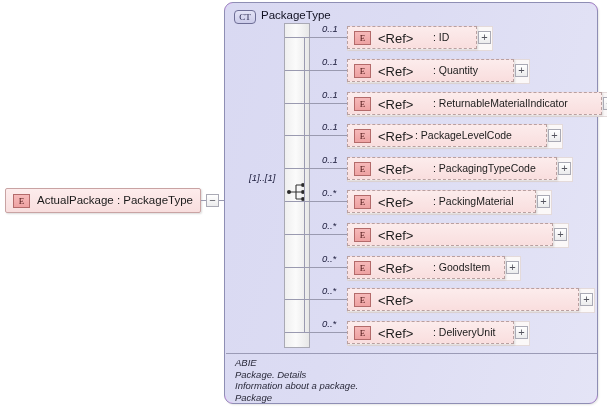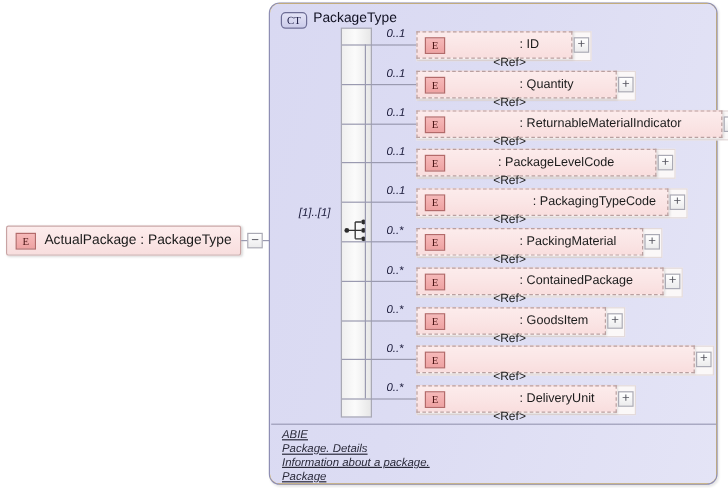--- a/index.html
+++ b/index.html
@@ -78,21 +78,21 @@
     font-family: "Liberation Serif", serif;
   }
 
   
   #ct-box {
     position: absolute;
     left: 224px;
     top: 2px;
     width: 374px;
     height: 402px;
-    background: #eab308;
+    background: #d946ef;
     border: 1px solid #8e8eb4;
     box-sizing: border-box;
     border-radius: 9px;
     box-shadow: 1px 1px 2px rgba(0,0,0,0.10);
     overflow: hidden;
   }
   
   #ct-box::before {
     content: "";
     position: absolute;
@@ -157,43 +157,41 @@
   }
   #annot {
     position: absolute;
     left: 10px;
     top: 354px;
     font-size: 9.5px;
     font-style: italic;
     color: #2a2a3a;
     line-height: 11.6px;
     font-family: "Liberation Sans", sans-serif;
-    text-decoration: underline;
   }
   #annot div { white-space: nowrap; }
 
   .card {
     position: absolute;
     left: 37px;            
     top: 0;
     height: 23px;
     background: linear-gradient(#fcecec, #f9dede);
     border: 1px dashed #b9a0a0;
     box-sizing: border-box;
     box-shadow: 1px 1px 2px rgba(0,0,0,0.13);
   }
   .card .ebadge { position: absolute; left: 6px; top: 4px; }
   .card .ref {
     position: absolute;
     left: 30px;
-    top: 20px;
-    font-size: 10px;
+    top: 4px;
+    font-size: 13px;
     color: #1b1b1b;
     white-space: nowrap;
-    margin-left: 33px;
   }
   .card .nm {
     position: absolute;
     top: 4px;
     font-size: 10.5px;
     color: #1b1b1b;
     white-space: nowrap;
   }
   .card-white {
     position: absolute;
@@ -299,39 +297,38 @@
       <div class="ref">&lt;Ref&gt;</div>
       <div class="nm" style="left: 67px;">: PackageLevelCode</div>
     </div>
     <div class="expander" style="left: 548px; top: 129px;">+</div>
     <div class="line hline" style="left: 285px; top: 168px; width: 62px;"></div>
     <div class="occurs" style="left: 322px; top: 154px;">0..1</div>
     <div class="card-white" style="left: 347px; top: 157px; width: 226px; position: absolute;"></div>
     <div class="card" style="left: 347px; top: 157px; width: 210px;">
       <div class="ebadge">E</div>
       <div class="ref">&lt;Ref&gt;</div>
-      <div class="nm" style="left: 96px;">: PackagingTypeCode</div>
+      <div class="nm" style="left: 85px;">: PackagingTypeCode</div>
     </div>
     <div class="expander" style="left: 558px; top: 162px;">+</div>
     <div class="line hline" style="left: 285px; top: 201px; width: 62px;"></div>
     <div class="occurs" style="left: 322px; top: 187px;">0..*</div>
     <div class="card-white" style="left: 347px; top: 190px; width: 205px; position: absolute;"></div>
     <div class="card" style="left: 347px; top: 190px; width: 189px;">
       <div class="ebadge">E</div>
       <div class="ref">&lt;Ref&gt;</div>
       <div class="nm" style="left: 85px;">: PackingMaterial</div>
     </div>
     <div class="expander" style="left: 537px; top: 195px;">+</div>
     <div class="line hline" style="left: 285px; top: 234px; width: 62px;"></div>
     <div class="occurs" style="left: 322px; top: 220px;">0..*</div>
     <div class="card-white" style="left: 347px; top: 223px; width: 222px; position: absolute;"></div>
     <div class="card" style="left: 347px; top: 223px; width: 206px;">
       <div class="ebadge">E</div>
       <div class="ref">&lt;Ref&gt;</div>
-      <div class="nm" style="left: 85px;">: ContainedPackage</div>
     </div>
     <div class="expander" style="left: 554px; top: 228px;">+</div>
     <div class="line hline" style="left: 285px; top: 267px; width: 62px;"></div>
     <div class="occurs" style="left: 322px; top: 253px;">0..*</div>
     <div class="card-white" style="left: 347px; top: 256px; width: 174px; position: absolute;"></div>
     <div class="card" style="left: 347px; top: 256px; width: 158px;">
       <div class="ebadge">E</div>
       <div class="ref">&lt;Ref&gt;</div>
       <div class="nm" style="left: 85px;">: GoodsItem</div>
     </div>

